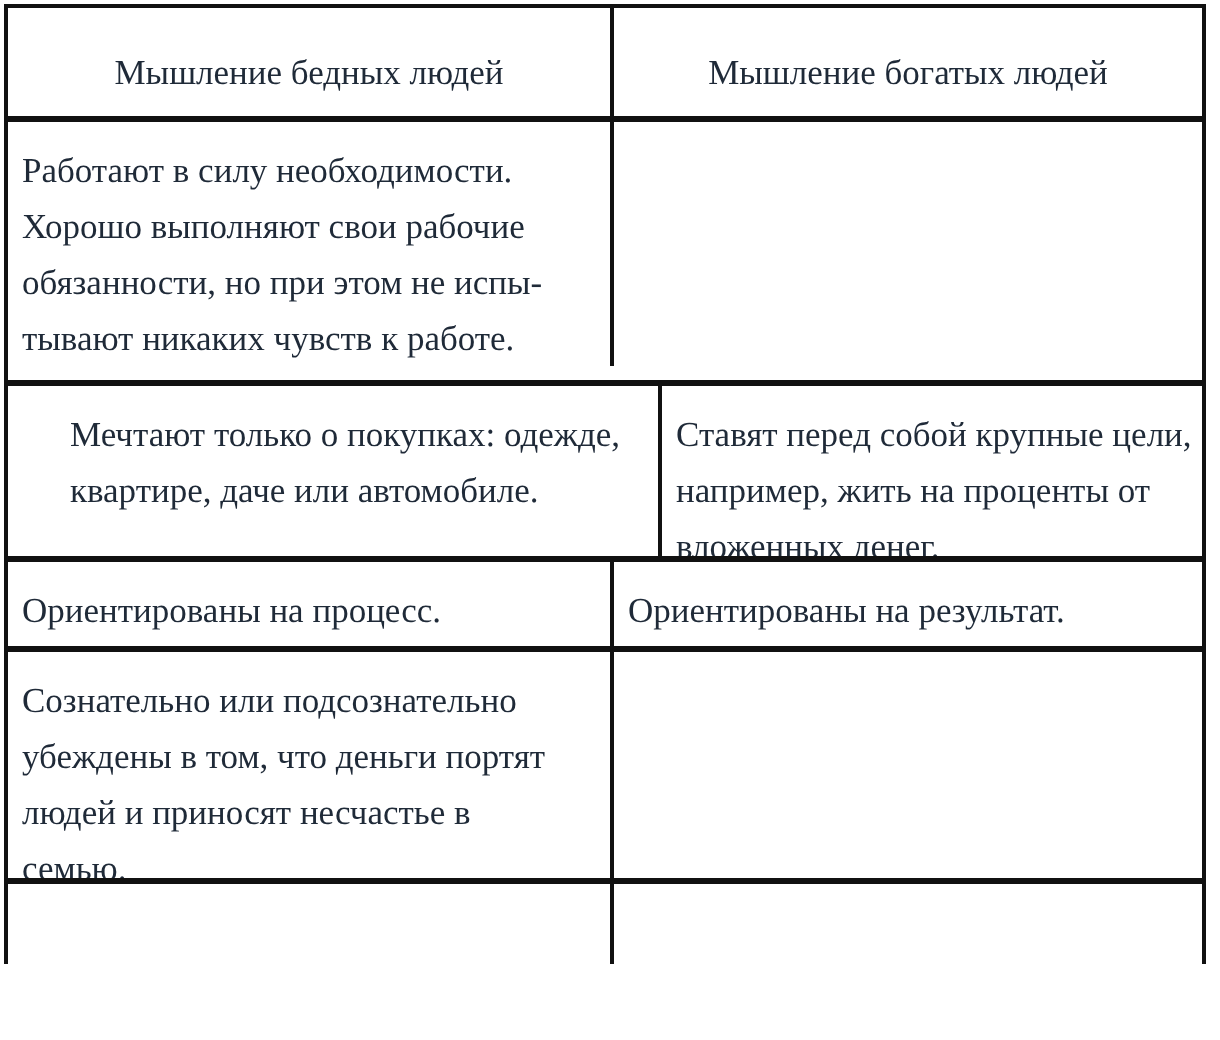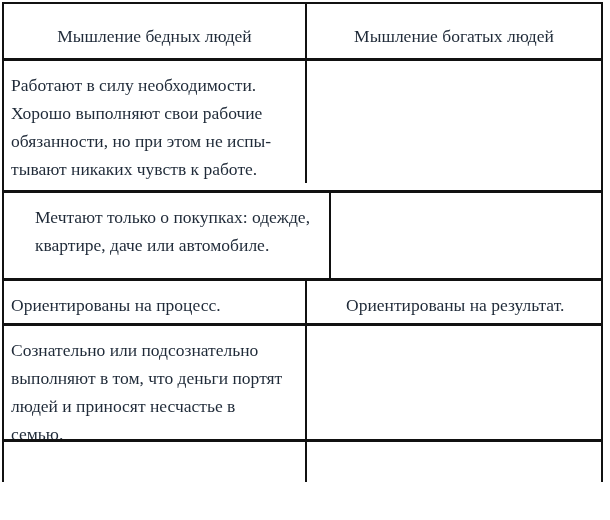--- a/index.html
+++ b/index.html
@@ -53,21 +53,21 @@
     justify-content: center;
     padding-top: 10px;
     text-align: center;
   }
   .body-cell {
     padding: 10px 5px 0 7px;
   }
   .row-1 { height: 129px; flex-direction: column; }
   .row-2 { height: 66px; }
   .row-3 { height: 85px; padding-left: 24px; }
-  .row-4 { height: 42px; gap: 32px; }
+  .row-4 { height: 42px; }
   .row-5 { height: 113px; }
   .row-6 { height: 40px; border-bottom: none; }
 </style>
 </head>
 <body>
 
 <div class="page">
   <div class="table">
 
     <div class="row header-row">
@@ -79,30 +79,33 @@
       <div class="cell left body-cell">Работают в силу необходимости.
 Хорошо выполняют свои рабочие
 обязанности, но при этом не испы-
 тывают никаких чувств к работе.</div>
     </div>
 
 
     <div class="row row-3">
       <div class="cell left body-cell">Мечтают только о покупках: одежде,
 квартире, даче или автомобиле.</div>
+      <div class="cell right body-cell">Ставят перед собой крупные цели,
+например, жить на проценты от
+вложенных денег.</div>
     </div>
 
     <div class="row row-4">
       <div class="cell left body-cell">Ориентированы на процесс.</div>
       <div class="cell right body-cell">Ориентированы на результат.</div>
     </div>
 
     <div class="row row-5">
       <div class="cell left body-cell">Сознательно или подсознательно
-выполняют в том, что деньги портят
+убеждены в том, что деньги портят
 людей и приносят несчастье в
 семью.</div>
     </div>
 
     <div class="row row-6">
       <div class="cell left body-cell"></div>
       <div class="cell right body-cell"></div>
     </div>
 
   </div>

